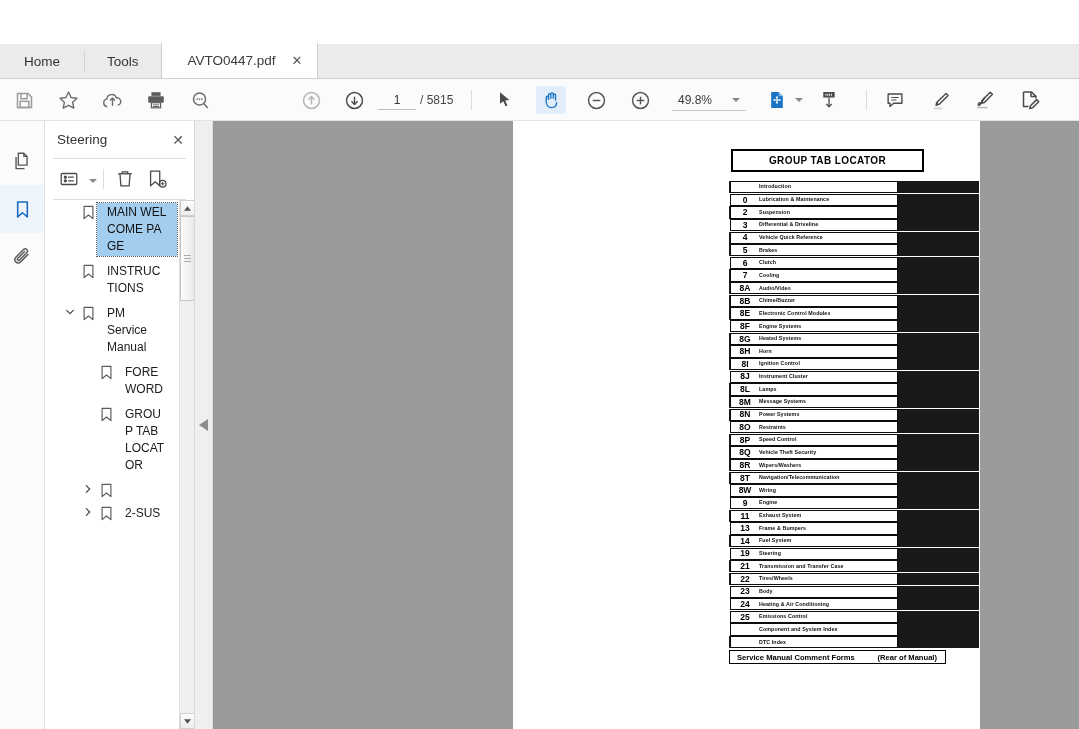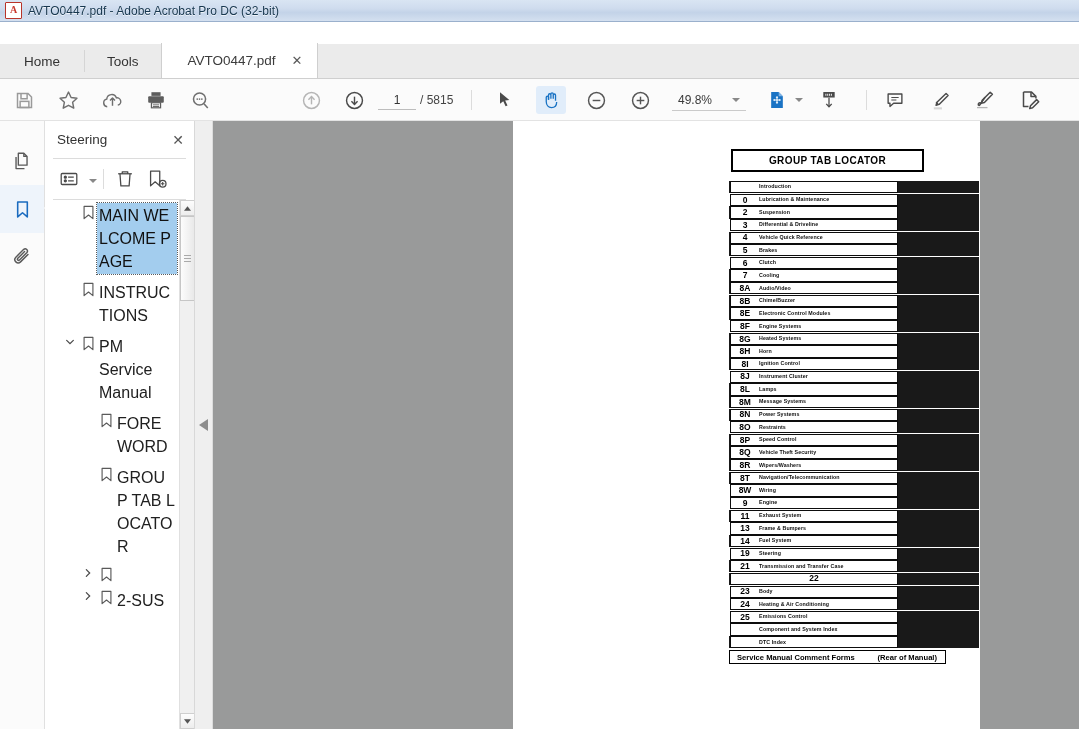--- a/index.html
+++ b/index.html
@@ -152,22 +152,22 @@
   .bm-node{
     display:flex;align-items:flex-start;padding:3px 2px 3px 0;box-sizing:border-box;
     cursor:default;
   }
   .twisty{
     width:18px;flex:0 0 18px;display:flex;justify-content:center;
     padding-top:3px;
   }
   .bm-ico{width:18px;flex:0 0 18px;padding-top:2px;display:flex;justify-content:center;}
   .bm-label{
-    font-size:16px;line-height:23px;color:#202020;word-break:break-all;
-    padding:1px 2px;
+    font-size:12px;line-height:17px;color:#202020;word-break:break-all;
+    padding:1px 10px;
   }
   .bm-node.sel .bm-label{
     background:#a3cdee;outline:1px dotted #5a5a5a;color:#111;
   }
 
   
   .bm-sb{
     position:absolute;right:0;top:0;width:16px;height:529px;
     background:#f0f0f0;border-left:1px solid #e0e0e0;box-sizing:border-box;
   }
@@ -236,24 +236,20 @@
     display:flex;align-items:center;
   }
   .gtl-f1{font-size:7.6px;font-weight:bold;color:#000;padding-left:7px;}
   .gtl-f2{font-size:7.6px;font-weight:bold;color:#000;margin-left:auto;padding-right:8px;}
 </style>
 </head>
 <body>
 
 <div class="app">
 
-  <div class="titlebar">
-    <div class="title-icon"></div>
-    <div class="title-text">AVTO0447.pdf - Adobe Acrobat Pro DC (32-bit)</div>
-  </div>
 
 
   <div class="tabstrip">
     <div class="tab home">Home</div>
     <div class="tab-sep"></div>
     <div class="tab tools">Tools</div>
     <div class="tab doc">
       <span>AVTO0447.pdf</span>
       <span class="tab-close">✕</span>
     </div>
@@ -803,21 +799,21 @@
             </div>
             <div class="gtl-row">
               <div class="gtl-bar" style="left: 0px; width: 250px;"></div>
               <div class="gtl-box" style="width: 168px;">
                 <span class="gtl-num">21</span>
                 <span class="gtl-name">Transmission and Transfer Case</span>
               </div>
             </div>
             <div class="gtl-row">
               <div class="gtl-bar" style="left: 0px; width: 250px;"></div>
-              <div class="gtl-box" style="width: 168px; flex-direction: column;">
+              <div class="gtl-box" style="width: 168px;">
                 <span class="gtl-num">22</span>
                 <span class="gtl-name">Tires/Wheels</span>
               </div>
             </div>
             <div class="gtl-row">
               <div class="gtl-bar" style="left: 4px; width: 246px;"></div>
               <div class="gtl-box" style="width: 168px;">
                 <span class="gtl-num">23</span>
                 <span class="gtl-name">Body</span>
               </div>

